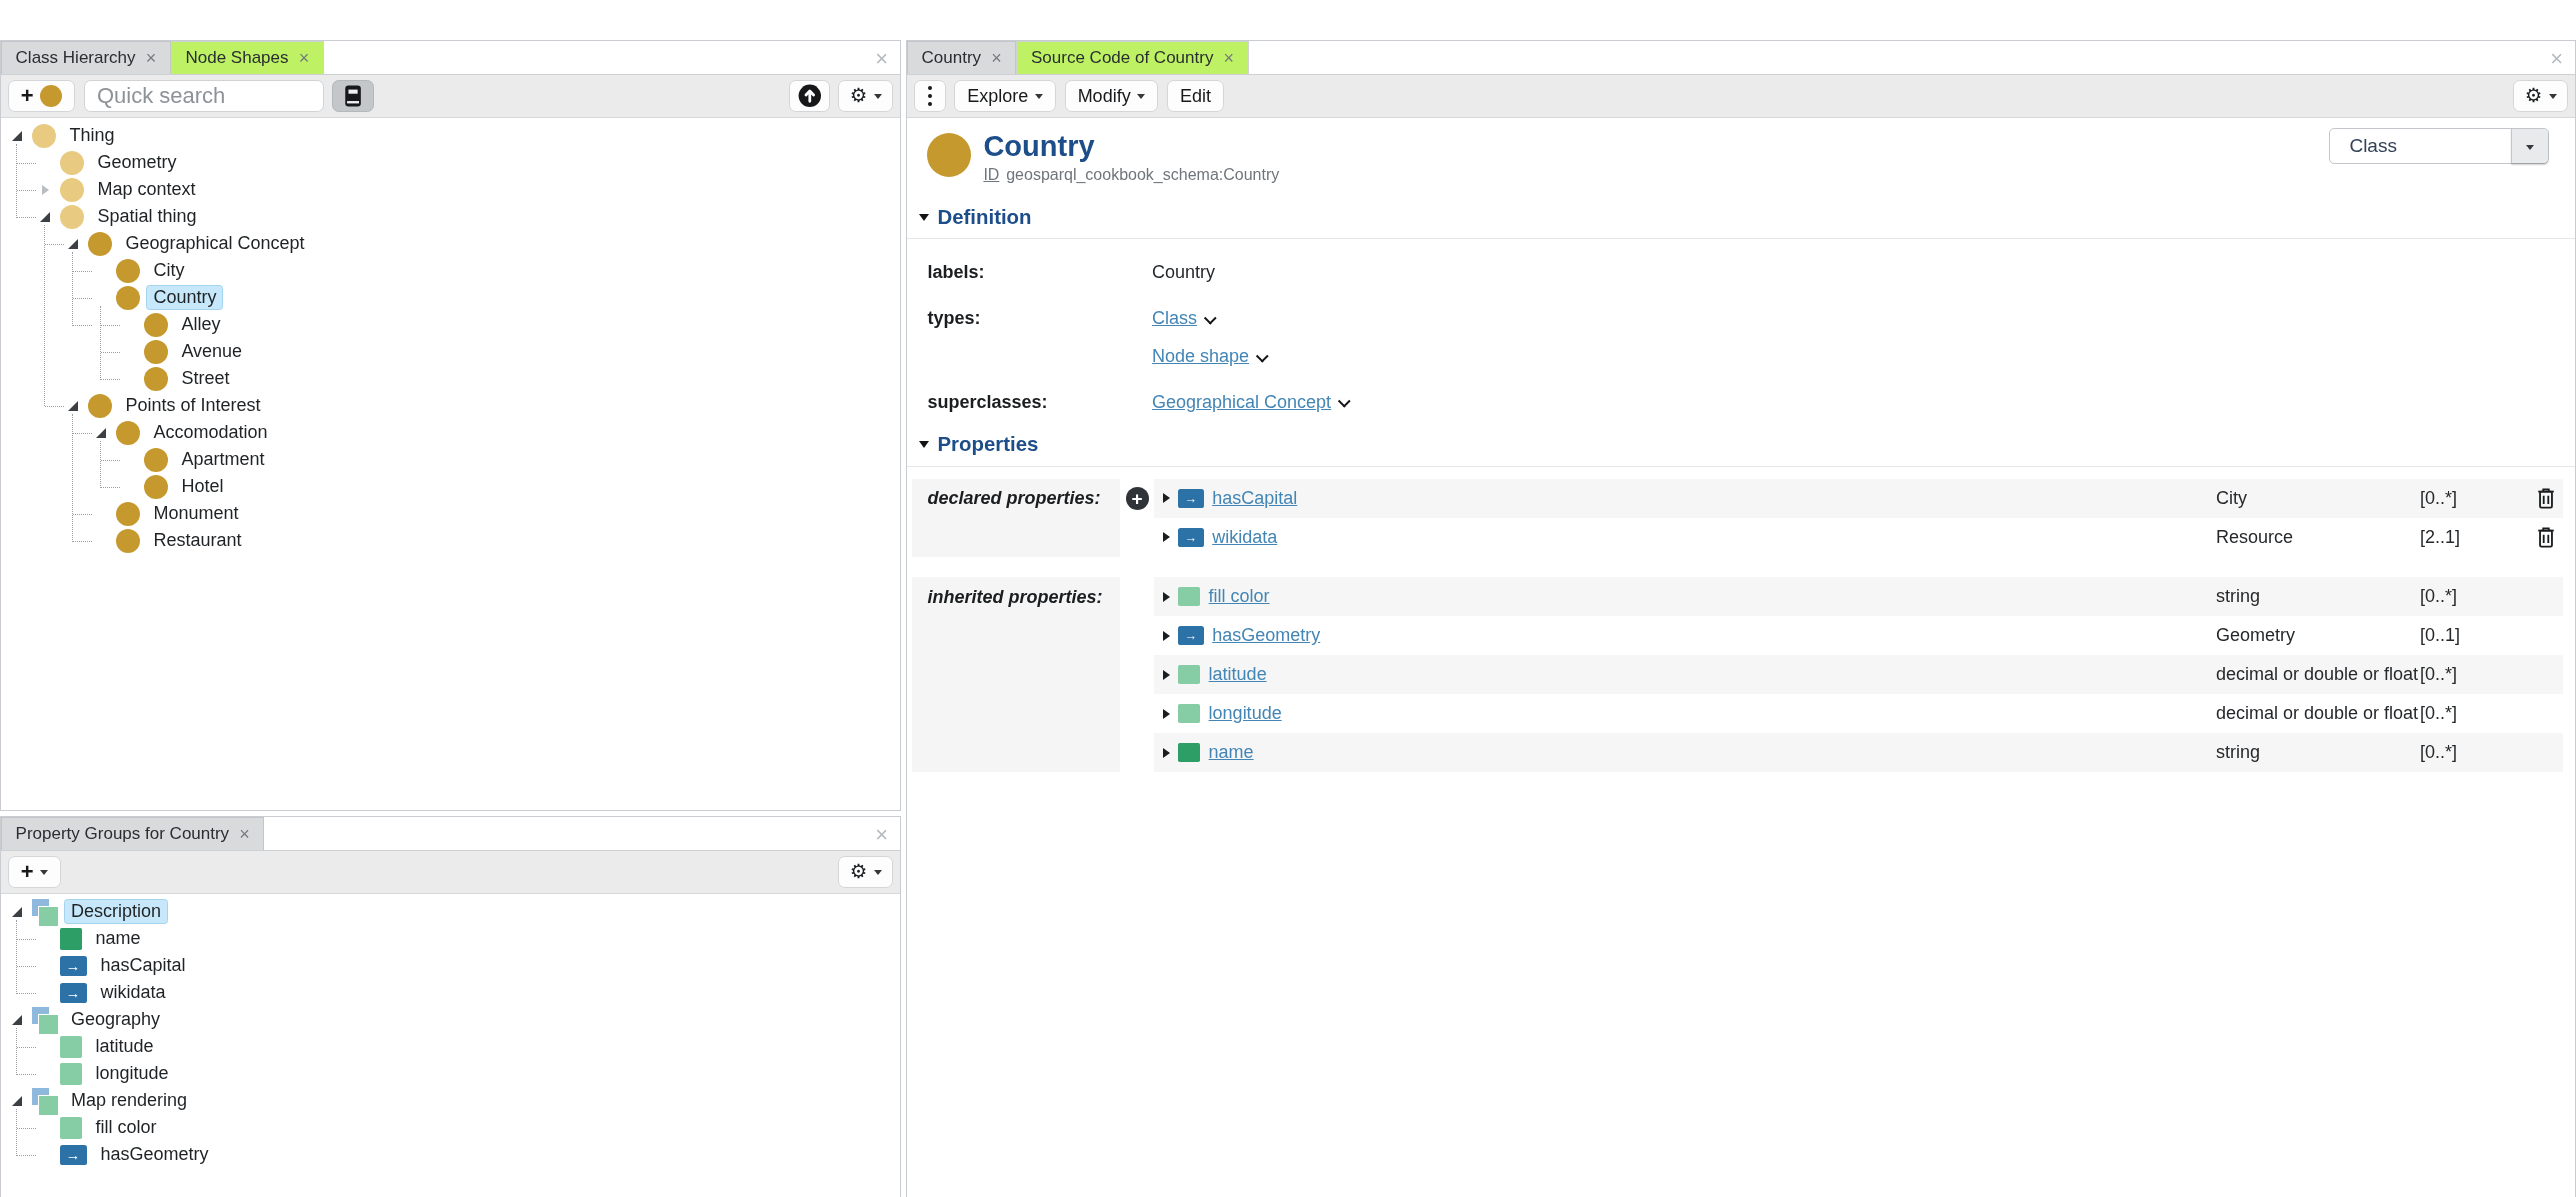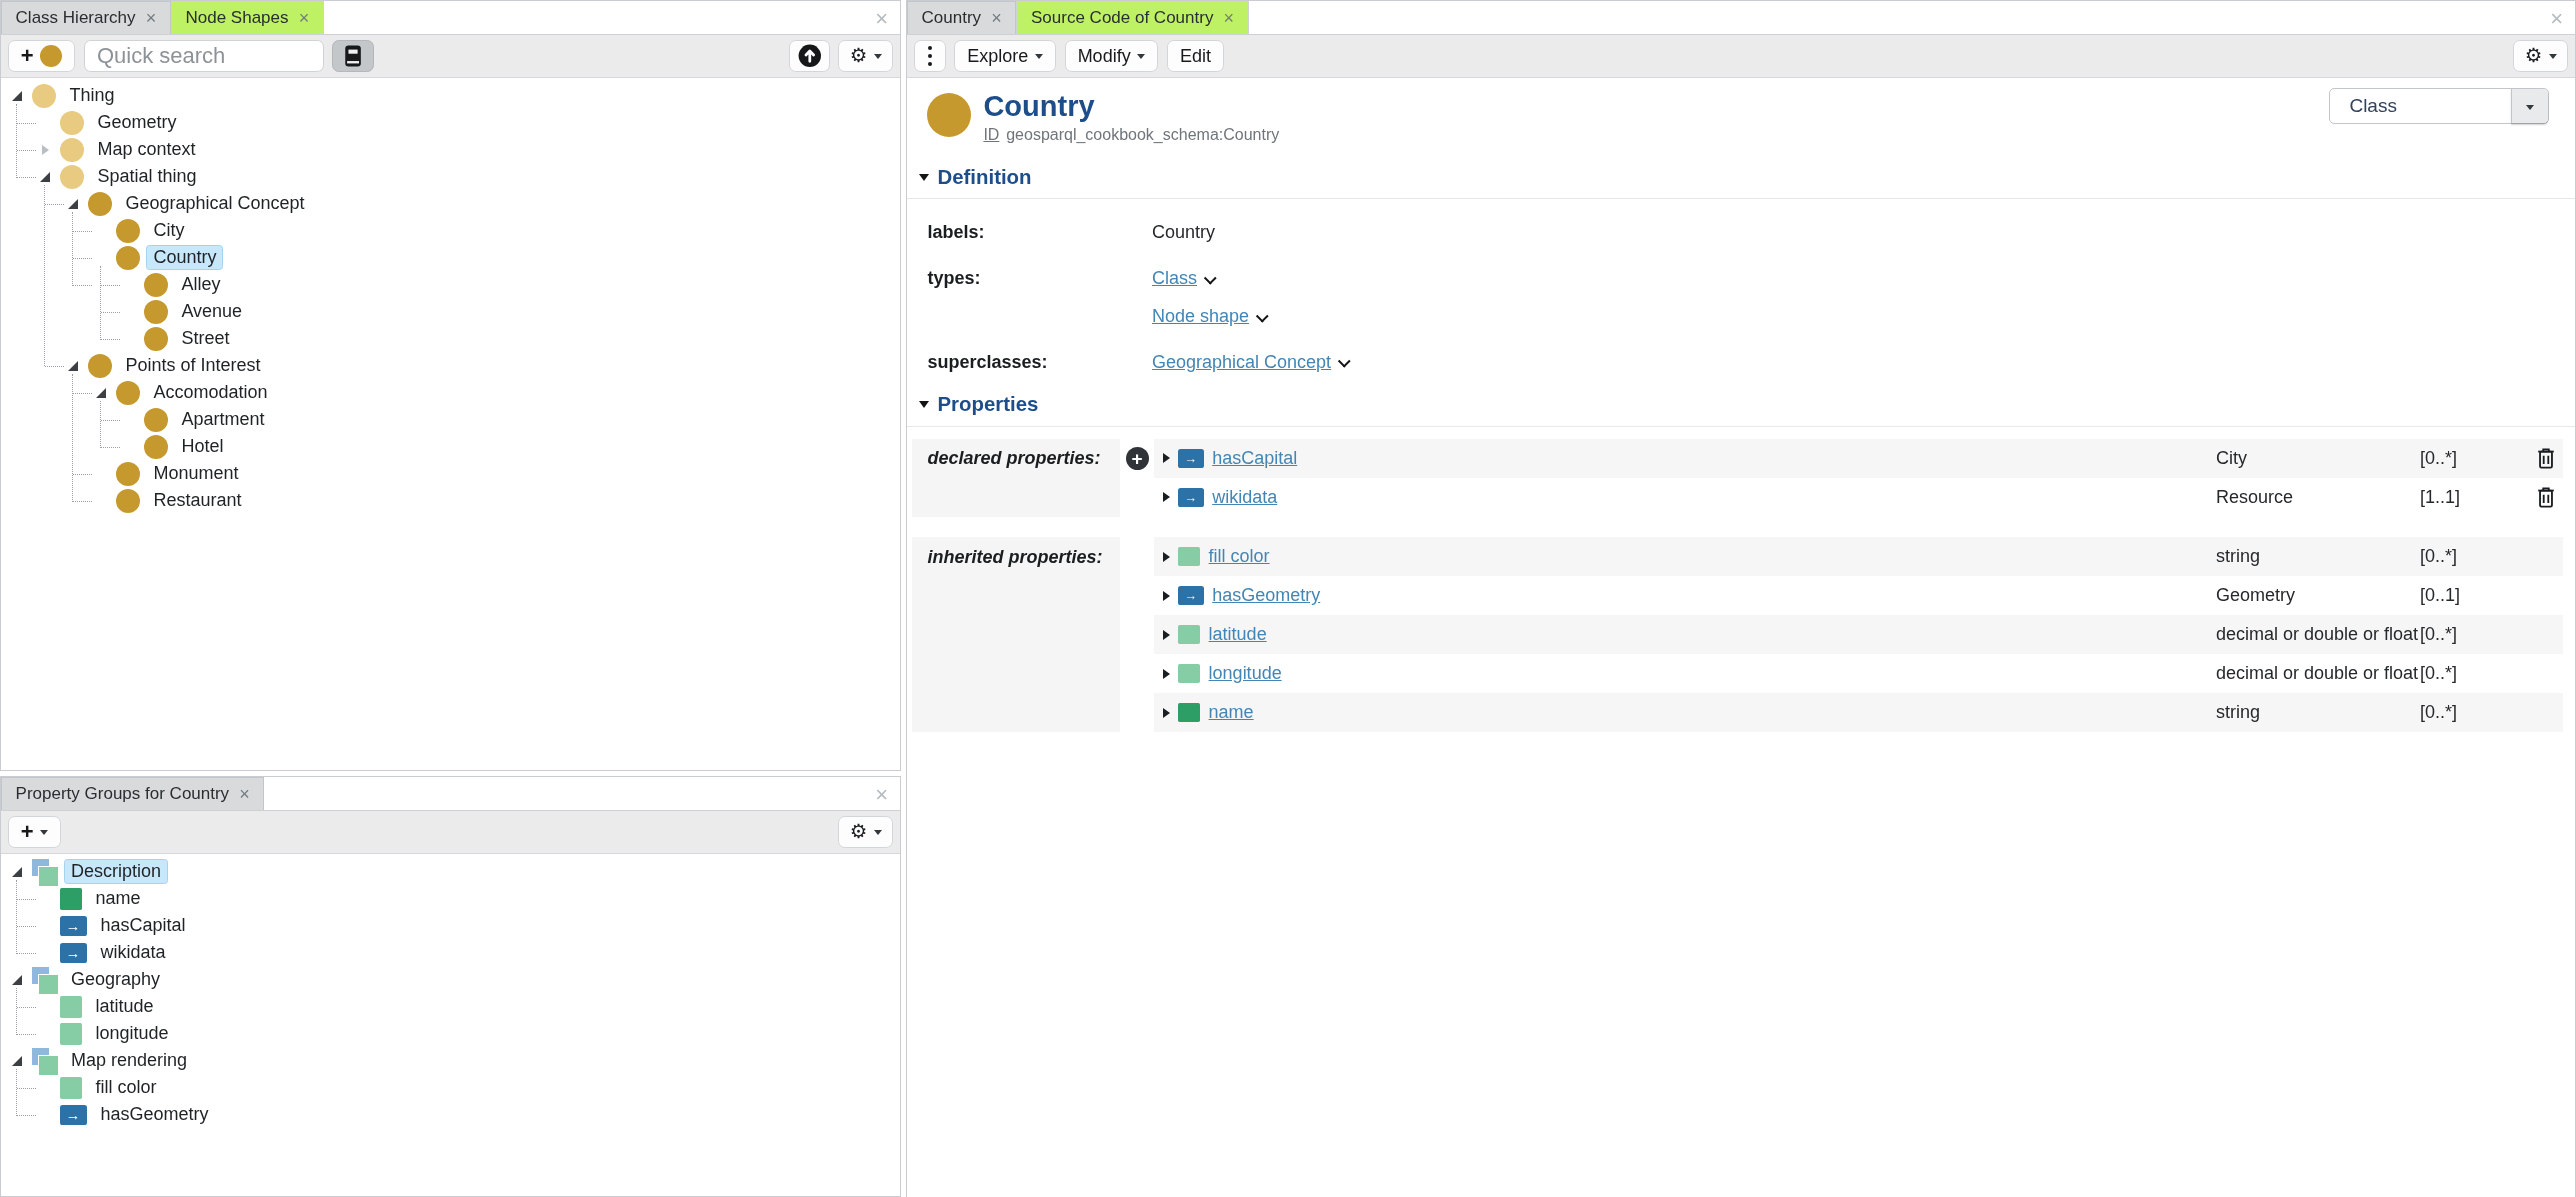--- a/index.html
+++ b/index.html
@@ -1,18 +1,18 @@
 <!DOCTYPE html>
 <html style="font-size:13.6px"><head>
 <meta charset="utf-8">
 <style>
   * { margin:0; padding:0; box-sizing:border-box; }
   html,body { width:2576px; height:1198px; background:#fff;
     font-family:"Liberation Sans","DejaVu Sans",sans-serif; color:#1f2326; }
-  .panel { position:absolute; border:0.9px solid #c9cdd1; background:#fff; overflow:hidden; }
+  .panel { position:absolute; border:0.9px solid #c9cdd1; background:#fff; overflow:hidden;margin-top:40px; }
   #left-top { left:0; top:0; width:901px; height:771px; }
   #left-bottom { left:0; top:776px; width:901px; height:421px; }
   #right { left:906px; top:0; width:1670px; height:1198px; }
 
   
   .tabbar { height:34px; display:flex; align-items:stretch; background:#fff;
     border-bottom:0.9px solid #cdd1d4; position:relative; }
   .tab { display:flex; align-items:center; gap:10.2px; padding:0 13.6px; font-size:17px;
     border:0.9px solid #cfd3d6; border-bottom:none; background:#bef264; color:#2a2e31; cursor:default; }
   .tab.active { background:#d9dadb; border-color:#c2c6c9; }
@@ -531,21 +531,21 @@
                 </svg>
               </div>
             </div>
             <div class="prow">
               <div class="c1">
                 <span class="tw-small"></span>
                 <span class="obj">→</span>
                 <a class="blue">wikidata</a>
               </div>
               <div class="rng">Resource</div>
-              <div class="crd">[1..1]</div>
+              <div class="crd">[2..1]</div>
               <div class="del">
                 <svg width="22" height="24" viewBox="0 0 24 26" fill="none" stroke="#1a1d1f" stroke-width="2">
                   <path d="M3.5 6h17"></path>
                   <path d="M9 6V3.5h6V6"></path>
                   <rect x="5.5" y="6" width="13" height="17.5" rx="1.5"></rect>
                   <path d="M9.5 10.5v9 M14.5 10.5v9"></path>
                 </svg>
               </div>
             </div>
           </div>

